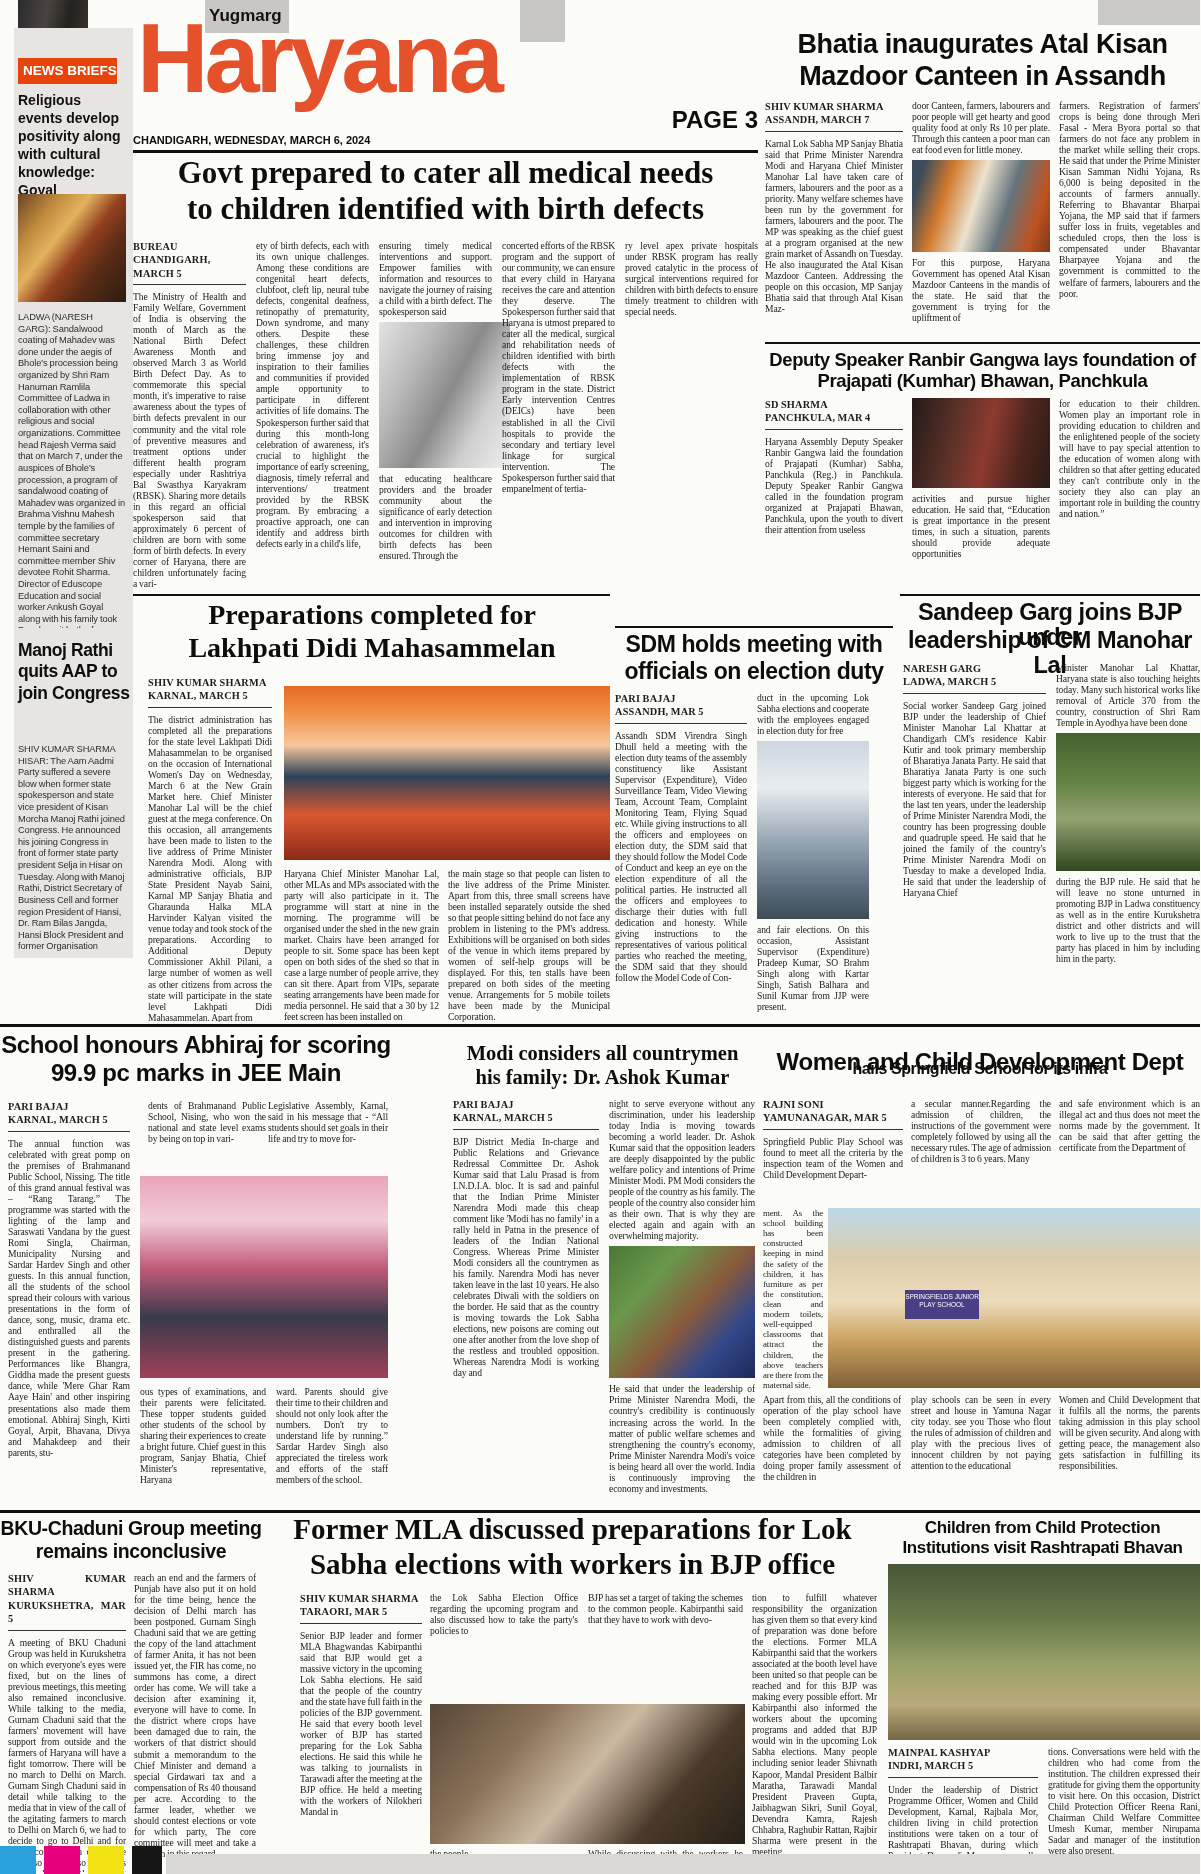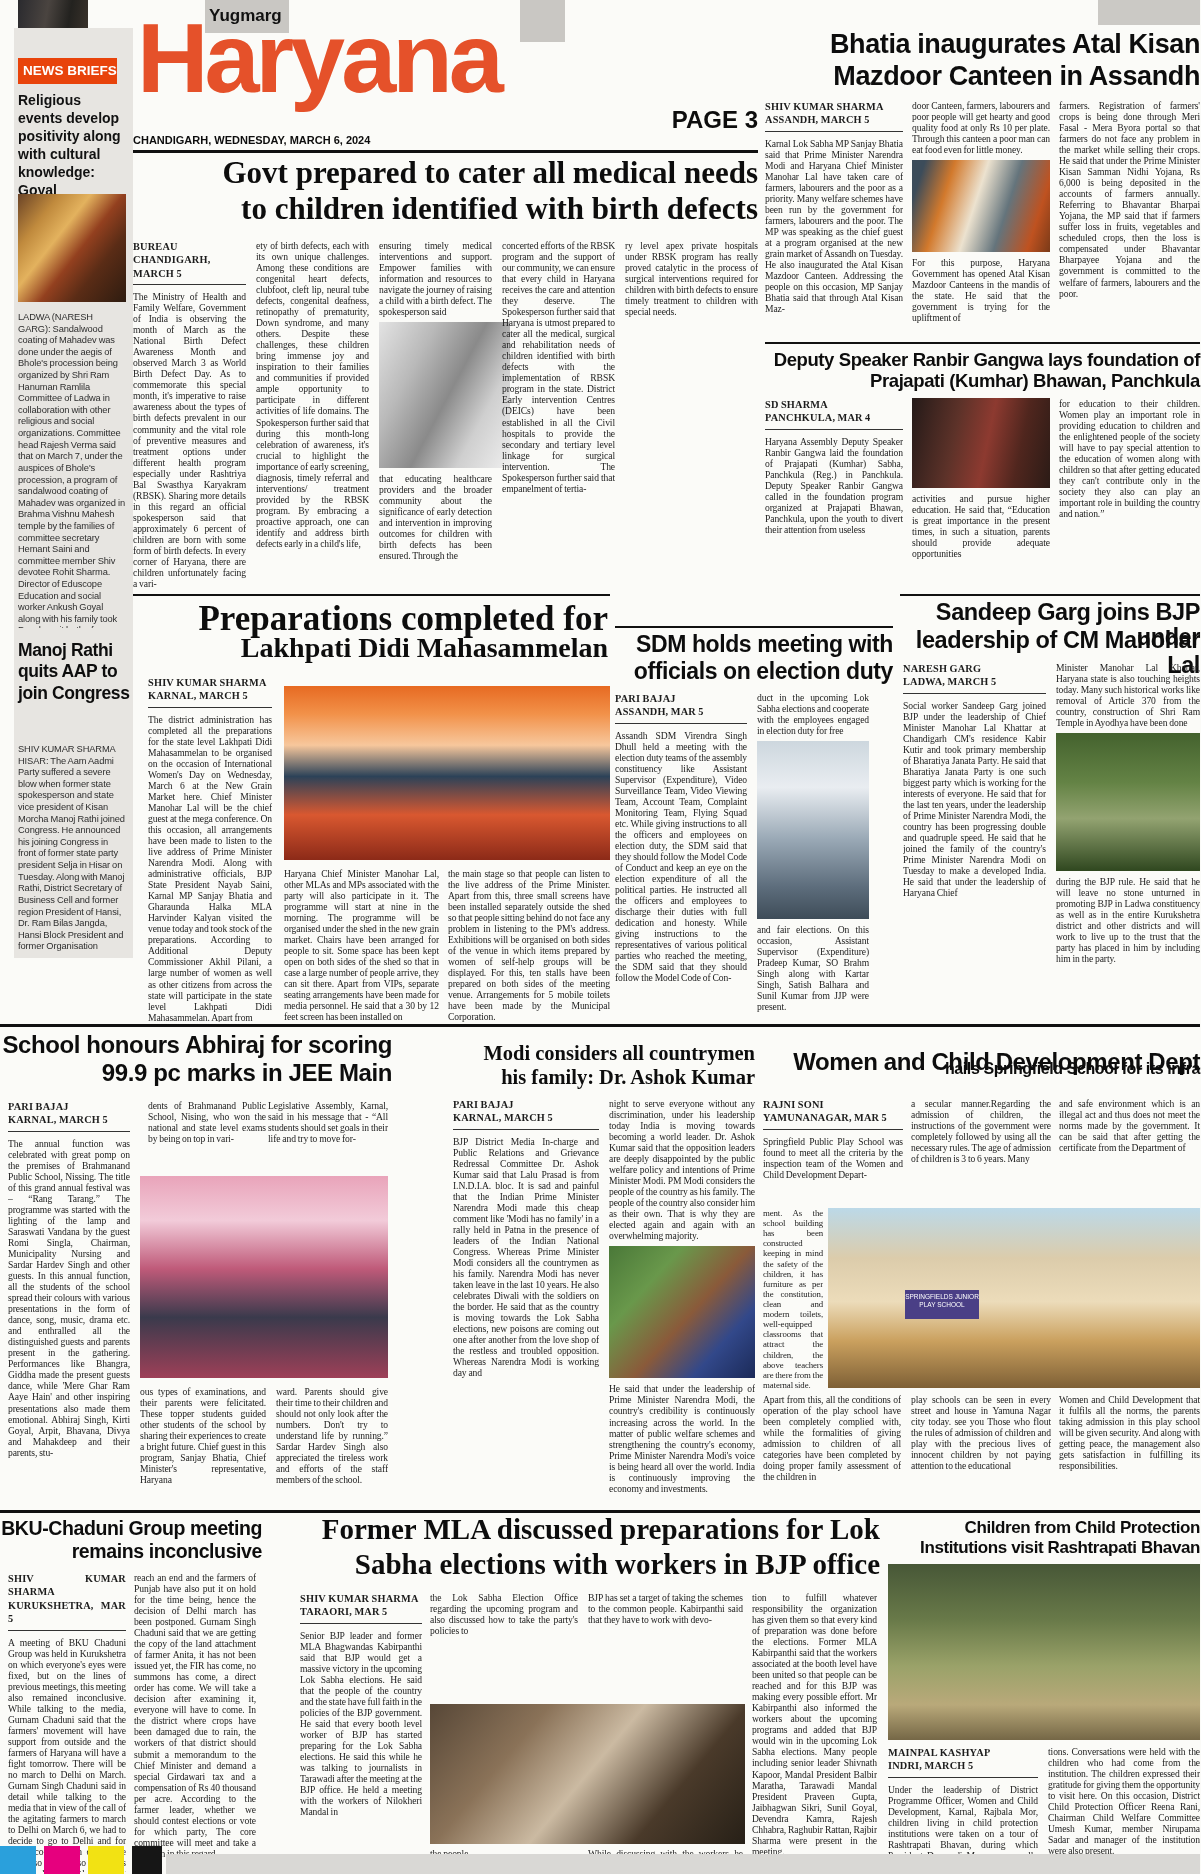--- a/index.html
+++ b/index.html
@@ -1,21 +1,21 @@
 <!DOCTYPE html>
 <html><head>
 <meta charset="utf-8">
 <style>
   html,body{margin:0;padding:0;background:#888;}
   .page{position:relative;width:1201px;height:1874px;background:#fbfbf8;font-family:"Liberation Serif",serif;overflow:hidden;margin:0 auto;}
   .abs{position:absolute;}
   .col{position:absolute;overflow:hidden;font-size:9.6px;line-height:1.15;text-align:justify;color:#1c1c1c;letter-spacing:-0.1px;word-spacing:-0.4px;}
   .sans{font-family:"Liberation Sans",sans-serif;}
   .byline{font-weight:bold;font-size:10.3px;line-height:1.3;border-bottom:1.4px solid #333;padding-bottom:4px;margin-bottom:6px;letter-spacing:0.2px;font-family:"Liberation Serif",serif;}
-  .hl{position:absolute;font-weight:bold;text-align:right;color:#0d0d0d;}
+  .hl{position:absolute;font-weight:bold;text-align:center;color:#0d0d0d;}
   .hserif{font-family:"Liberation Serif",serif;}
   .hsans{font-family:"Liberation Sans",sans-serif;letter-spacing:-0.4px;}
   .rule{position:absolute;background:#111;}
   .photo{overflow:hidden;}
   .pflow{width:100%;margin:5px 0;}
   
   .ph-crowd{background:linear-gradient(128deg,#6a4326 0%,#c08a3d 22%,#e3b25e 38%,#93401f 55%,#5a2c16 72%,#2e1c10 100%);}
   .ph-gray{background:linear-gradient(118deg,#e3e3e3 0%,#b9b9b9 28%,#8a8a8a 52%,#cfcfcf 74%,#efefef 100%);}
   .ph-ribbon{background:linear-gradient(108deg,#3c4c5a 8%,#d2792c 26%,#ece2cf 46%,#64747c 66%,#bf5220 86%,#7a3a18 100%);}
   .ph-stone{background:linear-gradient(102deg,#241a18 0%,#5d3229 32%,#8d3a30 54%,#50261e 76%,#2b1b16 100%);}
@@ -63,21 +63,21 @@
     <span>ensuring timely medical interventions and support. Empower families with information and resources to navigate the journey of raising a child with a birth defect. The spokesperson said</span>
     <div class="photo ph-gray pflow" style="width:131px;height:146px;"></div>
     <span>that educating healthcare providers and the broader community about the significance of early detection and intervention in improving outcomes for children with birth defects has been ensured. Through the</span>
   </div>
   <div class="col" style="left:502px;top:240px;width:113px;height:392px;">concerted efforts of the RBSK program and the support of our community, we can ensure that every child in Haryana receives the care and attention they deserve. The Spokesperson further said that Haryana is utmost prepared to cater all the medical, surgical and rehabilitation needs of children identified with birth defects with the implementation of RBSK program in the state. District Early intervention Centres (DEICs) have been established in all the Civil hospitals to provide the secondary and tertiary level linkage for surgical intervention. The Spokesperson further said that empanelment of tertia-</div>
   <div class="col" style="left:625px;top:240px;width:133px;height:392px;">ry level apex private hospitals under RBSK program has really proved catalytic in the process of surgical interventions required for children with birth defects to ensure timely treatment to children with special needs.</div>
 
   <div class="hl hsans" style="left:765px;top:30px;width:435px;font-size:27px;line-height:1.05;">Bhatia inaugurates Atal Kisan</div>
   <div class="hl hsans" style="left:765px;top:62px;width:435px;font-size:27px;line-height:1.05;">Mazdoor Canteen in Assandh</div>
   <div class="col" style="left:765px;top:100px;width:138px;height:240px;">
-    <div class="byline"><span>SHIV KUMAR SHARMA</span><br><span>ASSANDH, MARCH 5</span></div>
+    <div class="byline"><span>SHIV KUMAR SHARMA</span><br><span>ASSANDH, MARCH 7</span></div>
     <span>Karnal Lok Sabha MP Sanjay Bhatia said that Prime Minister Narendra Modi and Haryana Chief Minister Manohar Lal have taken care of farmers, labourers and the poor as a priority. Many welfare schemes have been run by the government for farmers, labourers and the poor. The MP was speaking as the chief guest at a program organised at the new grain market of Assandh on Tuesday. He also inaugurated the Atal Kisan Mazdoor Canteen. Addressing the people on this occasion, MP Sanjay Bhatia said that through Atal Kisan Maz-</span>
   </div>
   <div class="col" style="left:912px;top:100px;width:138px;height:240px;">
     <span>door Canteen, farmers, labourers and poor people will get hearty and good quality food at only Rs 10 per plate. Through this canteen a poor man can eat food even for little money.</span>
     <div class="photo ph-ribbon pflow" style="height:92px;"></div>
     <span>For this purpose, Haryana Government has opened Atal Kisan Mazdoor Canteens in the mandis of the state. He said that the government is trying for the upliftment of</span>
   </div>
   <div class="col" style="left:1059px;top:100px;width:141px;height:240px;">farmers. Registration of farmers' crops is being done through Meri Fasal - Mera Byora portal so that farmers do not face any problem in the market while selling their crops. He said that under the Prime Minister Kisan Samman Nidhi Yojana, Rs 6,000 is being deposited in the accounts of farmers annually. Referring to Bhavantar Bharpai Yojana, the MP said that if farmers suffer loss in fruits, vegetables and scheduled crops, then the loss is compensated under Bhavantar Bharpayee Yojana and the government is committed to the welfare of farmers, labourers and the poor.</div>
   <div class="rule" style="left:765px;top:342px;width:435px;height:2px;"></div>
 
@@ -87,21 +87,21 @@
     <div class="byline"><span>SD SHARMA</span><br><span>PANCHKULA, MAR 4</span></div>
     <span>Haryana Assembly Deputy Speaker Ranbir Gangwa laid the foundation of Prajapati (Kumhar) Sabha, Panchkula (Reg.) in Panchkula. Deputy Speaker Ranbir Gangwa called in the foundation program organized at Prajapati Bhawan, Panchkula, upon the youth to divert their attention from useless</span>
   </div>
   <div class="col" style="left:912px;top:398px;width:138px;height:194px;">
     <div class="photo ph-stone" style="width:138px;height:90px;margin-bottom:5px;"></div>
     <span>activities and pursue higher education. He said that, “Education is great importance in the present times, in such a situation, parents should provide adequate opportunities</span>
   </div>
   <div class="col" style="left:1059px;top:398px;width:141px;height:194px;">for education to their children. Women play an important role in providing education to children and the enlightened people of the society will have to pay special attention to the education of women along with children so that after getting educated they can't contribute only in the society they also can play an important role in building the country and nation.”</div>
 
   <div class="rule" style="left:133px;top:594px;width:477px;height:2px;"></div>
-  <div class="hl hserif" style="left:136px;top:600px;width:472px;font-size:35px;line-height:1.1;">Preparations completed for</div>
+  <div class="hl hserif" style="left:136px;top:600px;width:472px;font-size:28px;line-height:1.1;">Preparations completed for</div>
   <div class="hl hserif" style="left:136px;top:633px;width:472px;font-size:28px;line-height:1.1;">Lakhpati Didi Mahasammelan</div>
   <div class="col" style="left:148px;top:676px;width:124px;height:346px;">
     <div class="byline"><span>SHIV KUMAR SHARMA</span><br><span>KARNAL, MARCH 5</span></div>
     <span>The district administration has completed all the preparations for the state level Lakhpati Didi Mahasammelan to be organised on the occasion of International Women's Day on Wednesday, March 6 at the New Grain Market here. Chief Minister Manohar Lal will be the chief guest at the mega conference. On this occasion, all arrangements have been made to listen to the live address of Prime Minister Narendra Modi. Along with administrative officials, BJP State President Nayab Saini, Karnal MP Sanjay Bhatia and Gharaunda Halka MLA Harvinder Kalyan visited the venue today and took stock of the preparations. According to Additional Deputy Commissioner Akhil Pilani, a large number of women as well as other citizens from across the state will participate in the state level Lakhpati Didi Mahasammelan. Apart from</span>
   </div>
   <div class="abs photo ph-stage" style="left:284px;top:686px;width:326px;height:174px;"></div>
   <div class="col" style="left:284px;top:868px;width:155px;height:154px;">Haryana Chief Minister Manohar Lal, other MLAs and MPs associated with the party will also participate in it. The programme will start at nine in the morning. The programme will be organised under the shed in the new grain market. Chairs have been arranged for people to sit. Some space has been kept open on both sides of the shed so that in case a large number of people arrive, they can sit there. Apart from VIPs, separate seating arrangements have been made for media personnel. He said that a 30 by 12 feet screen has been installed on</div>
   <div class="col" style="left:448px;top:868px;width:162px;height:154px;">the main stage so that people can listen to the live address of the Prime Minister. Apart from this, three small screens have been installed separately outside the shed so that people sitting behind do not face any problem in listening to the PM's address. Exhibitions will be organised on both sides of the venue in which items prepared by women of self-help groups will be displayed. For this, ten stalls have been prepared on both sides of the meeting venue. Arrangements for 5 mobile toilets have been made by the Municipal Corporation.</div>
 
   <div class="rule" style="left:615px;top:626px;width:278px;height:2px;"></div>

